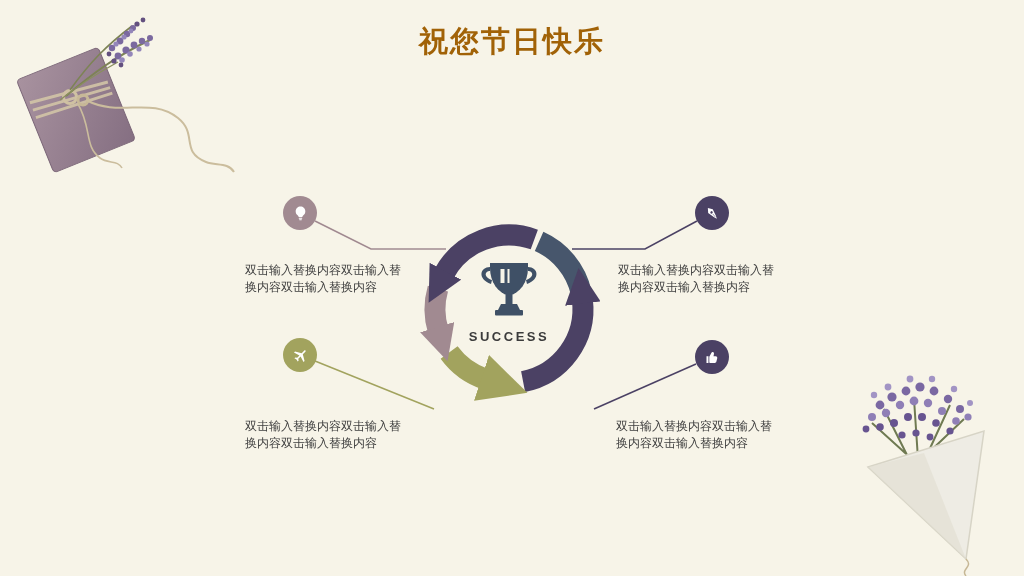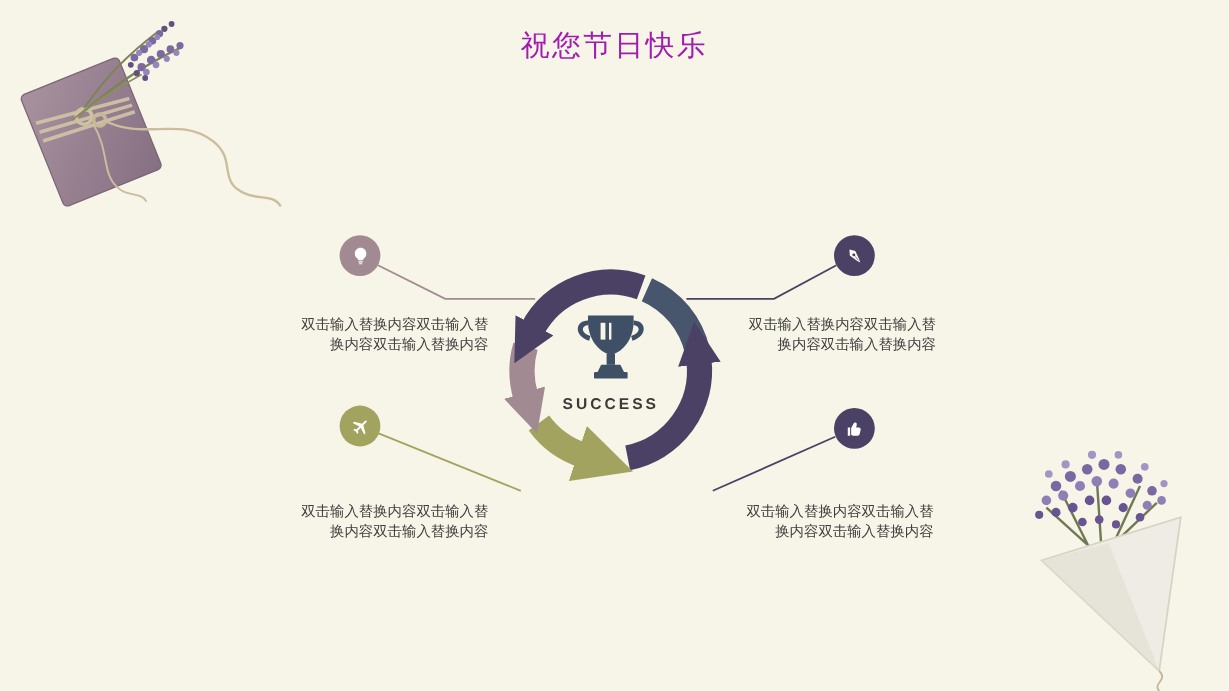--- a/index.html
+++ b/index.html
@@ -1,32 +1,32 @@
 <!DOCTYPE html>
 <html><head>
 <meta charset="utf-8">
 <style>
   *{margin:0;padding:0;box-sizing:border-box}
   html,body{width:1024px;height:576px}
   body{font-family:"Liberation Sans",sans-serif}
   .slide{position:relative;width:1024px;height:576px;background:#f7f4e8;overflow:hidden}
   .title{position:absolute;top:22px;left:0;width:100%;text-align:center;
-         font-size:24px;font-weight:normal;color:#a21caf;letter-spacing:2px}
+         font-size:29px;font-weight:bold;color:#a16207;letter-spacing:2px}
   .decor-tl{position:absolute;top:0;left:0}
   .decor-br{position:absolute;right:0;bottom:0}
   .diagram{position:absolute;top:0;left:0}
   .node{position:absolute;width:34px;height:34px;border-radius:50%;
         display:flex;align-items:center;justify-content:center}
   .node svg{width:17px;height:17px;display:block}
   .node-tl{left:283px;top:196px;background:#a18a91}
   .node-tr{left:695px;top:196px;background:#4b4164}
   .node-bl{left:283px;top:338px;background:#a2a35e}
   .node-br{left:695px;top:340px;background:#4b4164}
   .caption{position:absolute;width:162px;font-size:12px;line-height:17px;
-           color:#3e3e3e;text-align:right;cursor:text}
+           color:#3e3e3e;text-align:left;cursor:text}
   .cap-tl{left:245px;top:262px}
   .cap-tr{left:618px;top:262px}
   .cap-bl{left:245px;top:418px}
   .cap-br{left:616px;top:418px}
 </style>
 </head>
 <body>
 
 <div class="slide">
 

